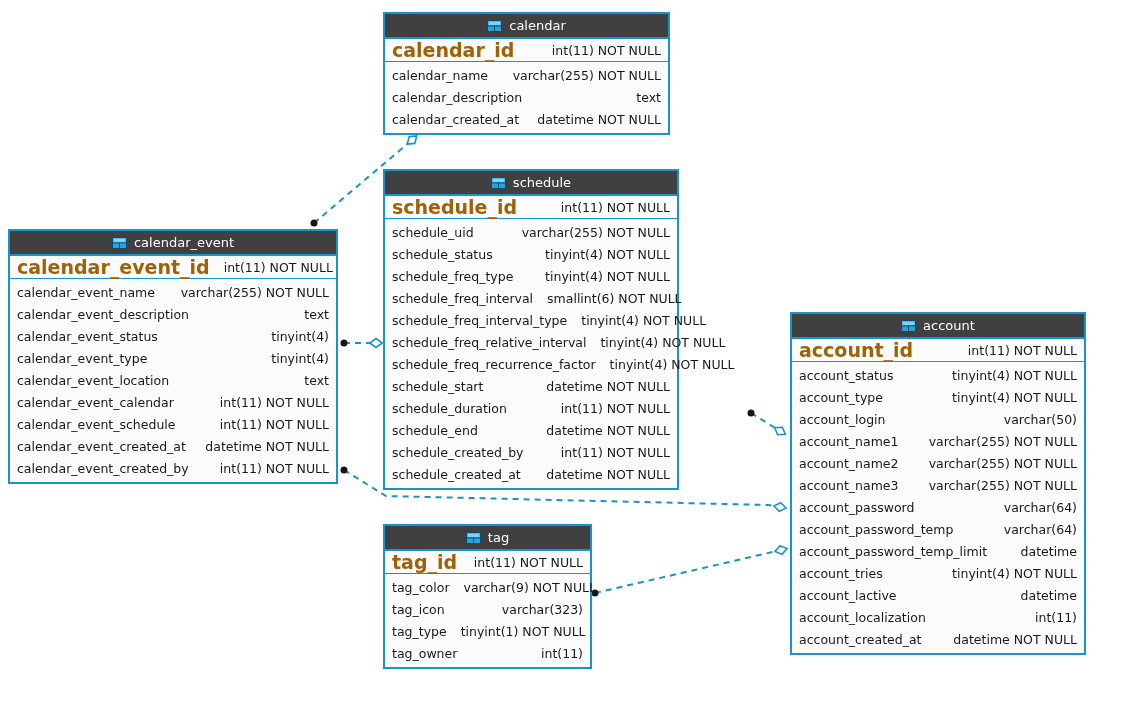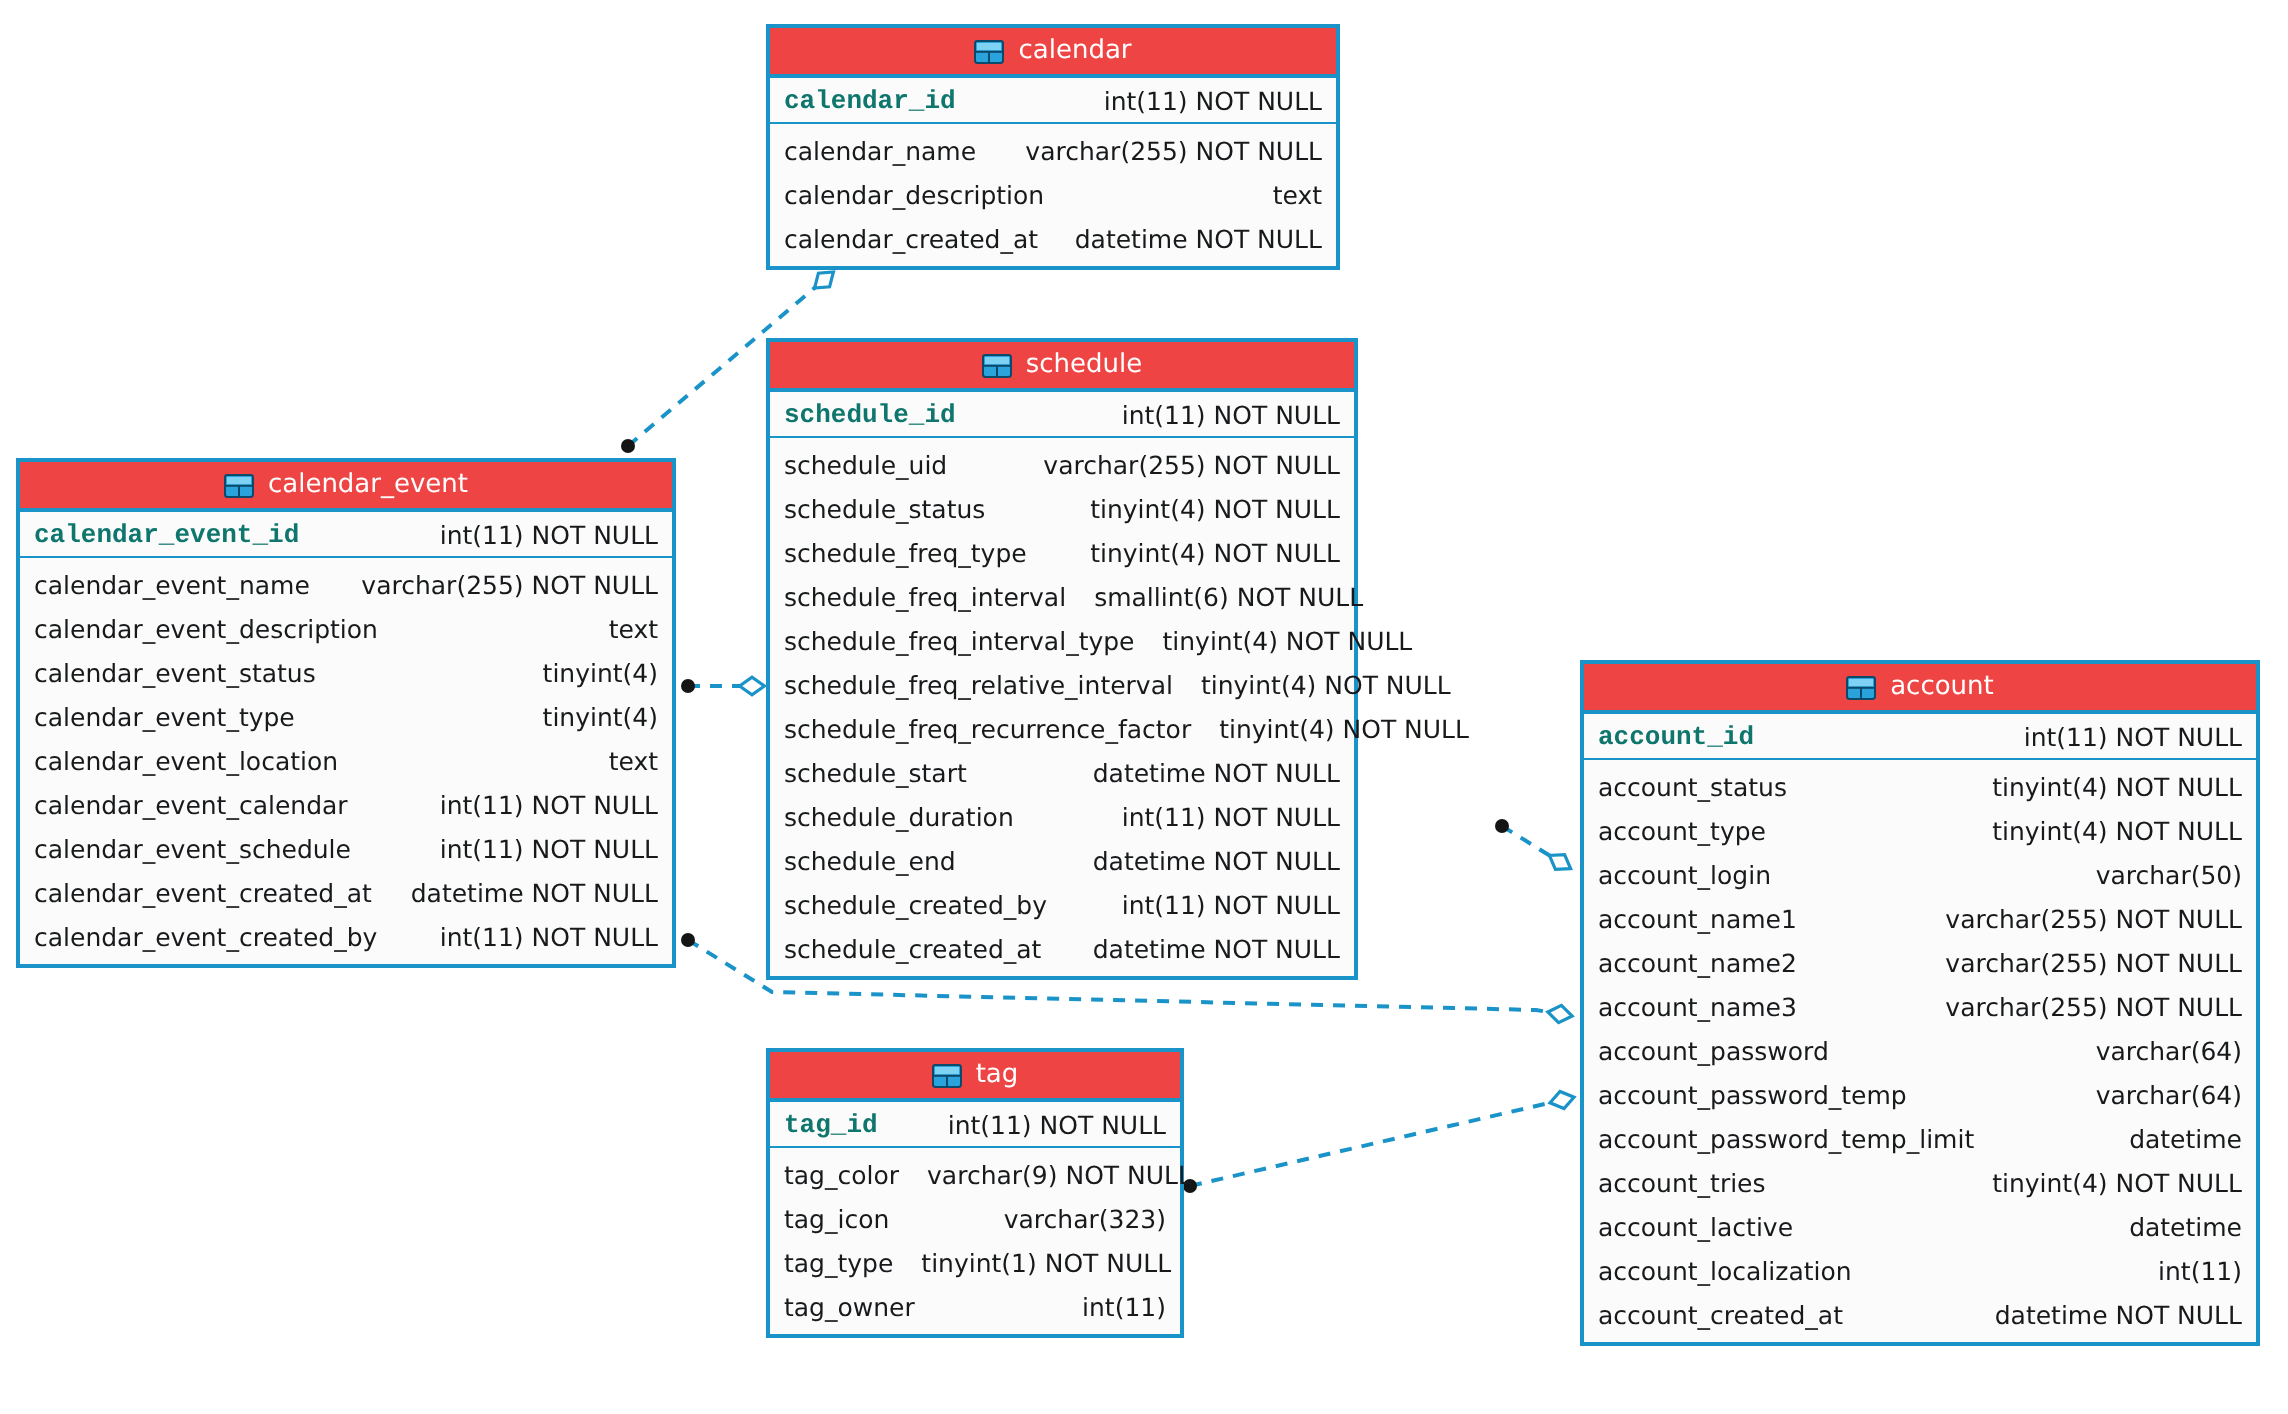--- a/index.html
+++ b/index.html
@@ -10,36 +10,36 @@
   }
   #canvas { position:absolute; inset:0; }
   #links { position:absolute; left:0; top:0; pointer-events:none; }
 
   .db-table {
     position:absolute; box-sizing:border-box;
     background:#fbfbfb;
     border:2px solid #1a93c8;
   }
   .tbl-header {
-    height:23px; background:#ef4444; color:#ffffff;
+    height:23px; background:#404040; color:#ffffff;
     display:flex; align-items:center; justify-content:center; gap:7px;
     font-size:13px; border-bottom:2px solid #1a93c8;
     cursor:move;
   }
   .tbl-icon { display:inline-flex; align-items:center; }
   .pk-row {
     height:26px; border-bottom:1px solid #1a93c8;
   }
   .tbl-body { padding:2px 0 3px 0; }
   .row {
     display:flex; justify-content:space-between; align-items:center;
     height:22px; padding:0 7px; font-size:12.5px; color:#17191b;
     white-space:nowrap;
   }
-  .pk-row .col-name { font-weight:bold; font-size:13px; color:#0f766e;font-family:Liberation Mono, monospace; }
+  .pk-row .col-name { font-weight:bold; font-size:19px; color:#a16207; }
   .col-name { margin-right:14px; }
   .col-type { text-align:left; }
 </style>
 </head>
 <body>
 
 <div id="canvas">
   <svg id="links" width="1144" height="707" viewBox="0 0 1144 707">
       <g>
         <polyline points="314,223 412,140" fill="none" stroke="#1a93c8" stroke-width="2" stroke-dasharray="6 5"></polyline>
@@ -213,21 +213,21 @@
         <div class="row ">
           <span class="col-name">calendar_event_created_at</span>
           <span class="col-type">datetime NOT NULL</span>
         </div>
         <div class="row ">
           <span class="col-name">calendar_event_created_by</span>
           <span class="col-type">int(11) NOT NULL</span>
         </div>
       </div>
     </div>
-    <div class="db-table" style="left: 790px; top: 330px; width: 340px;">
+    <div class="db-table" style="left: 790px; top: 312px; width: 296px;">
       <div class="tbl-header">
         <span class="tbl-icon">
           <svg width="15" height="12" viewBox="0 0 15 12">
             <rect x="0.5" y="0.5" width="14" height="11" rx="1.2" fill="#2aa3dc" stroke="#0c4a6b"></rect>
             <rect x="1.5" y="1.5" width="12" height="3.6" fill="#7ed2f4"></rect>
             <line x1="1" y1="5.9" x2="14" y2="5.9" stroke="#0c4a6b" stroke-width="1"></line>
             <line x1="7.5" y1="5.9" x2="7.5" y2="11" stroke="#0c4a6b" stroke-width="1"></line>
           </svg>
         </span>
         <span>account</span>

